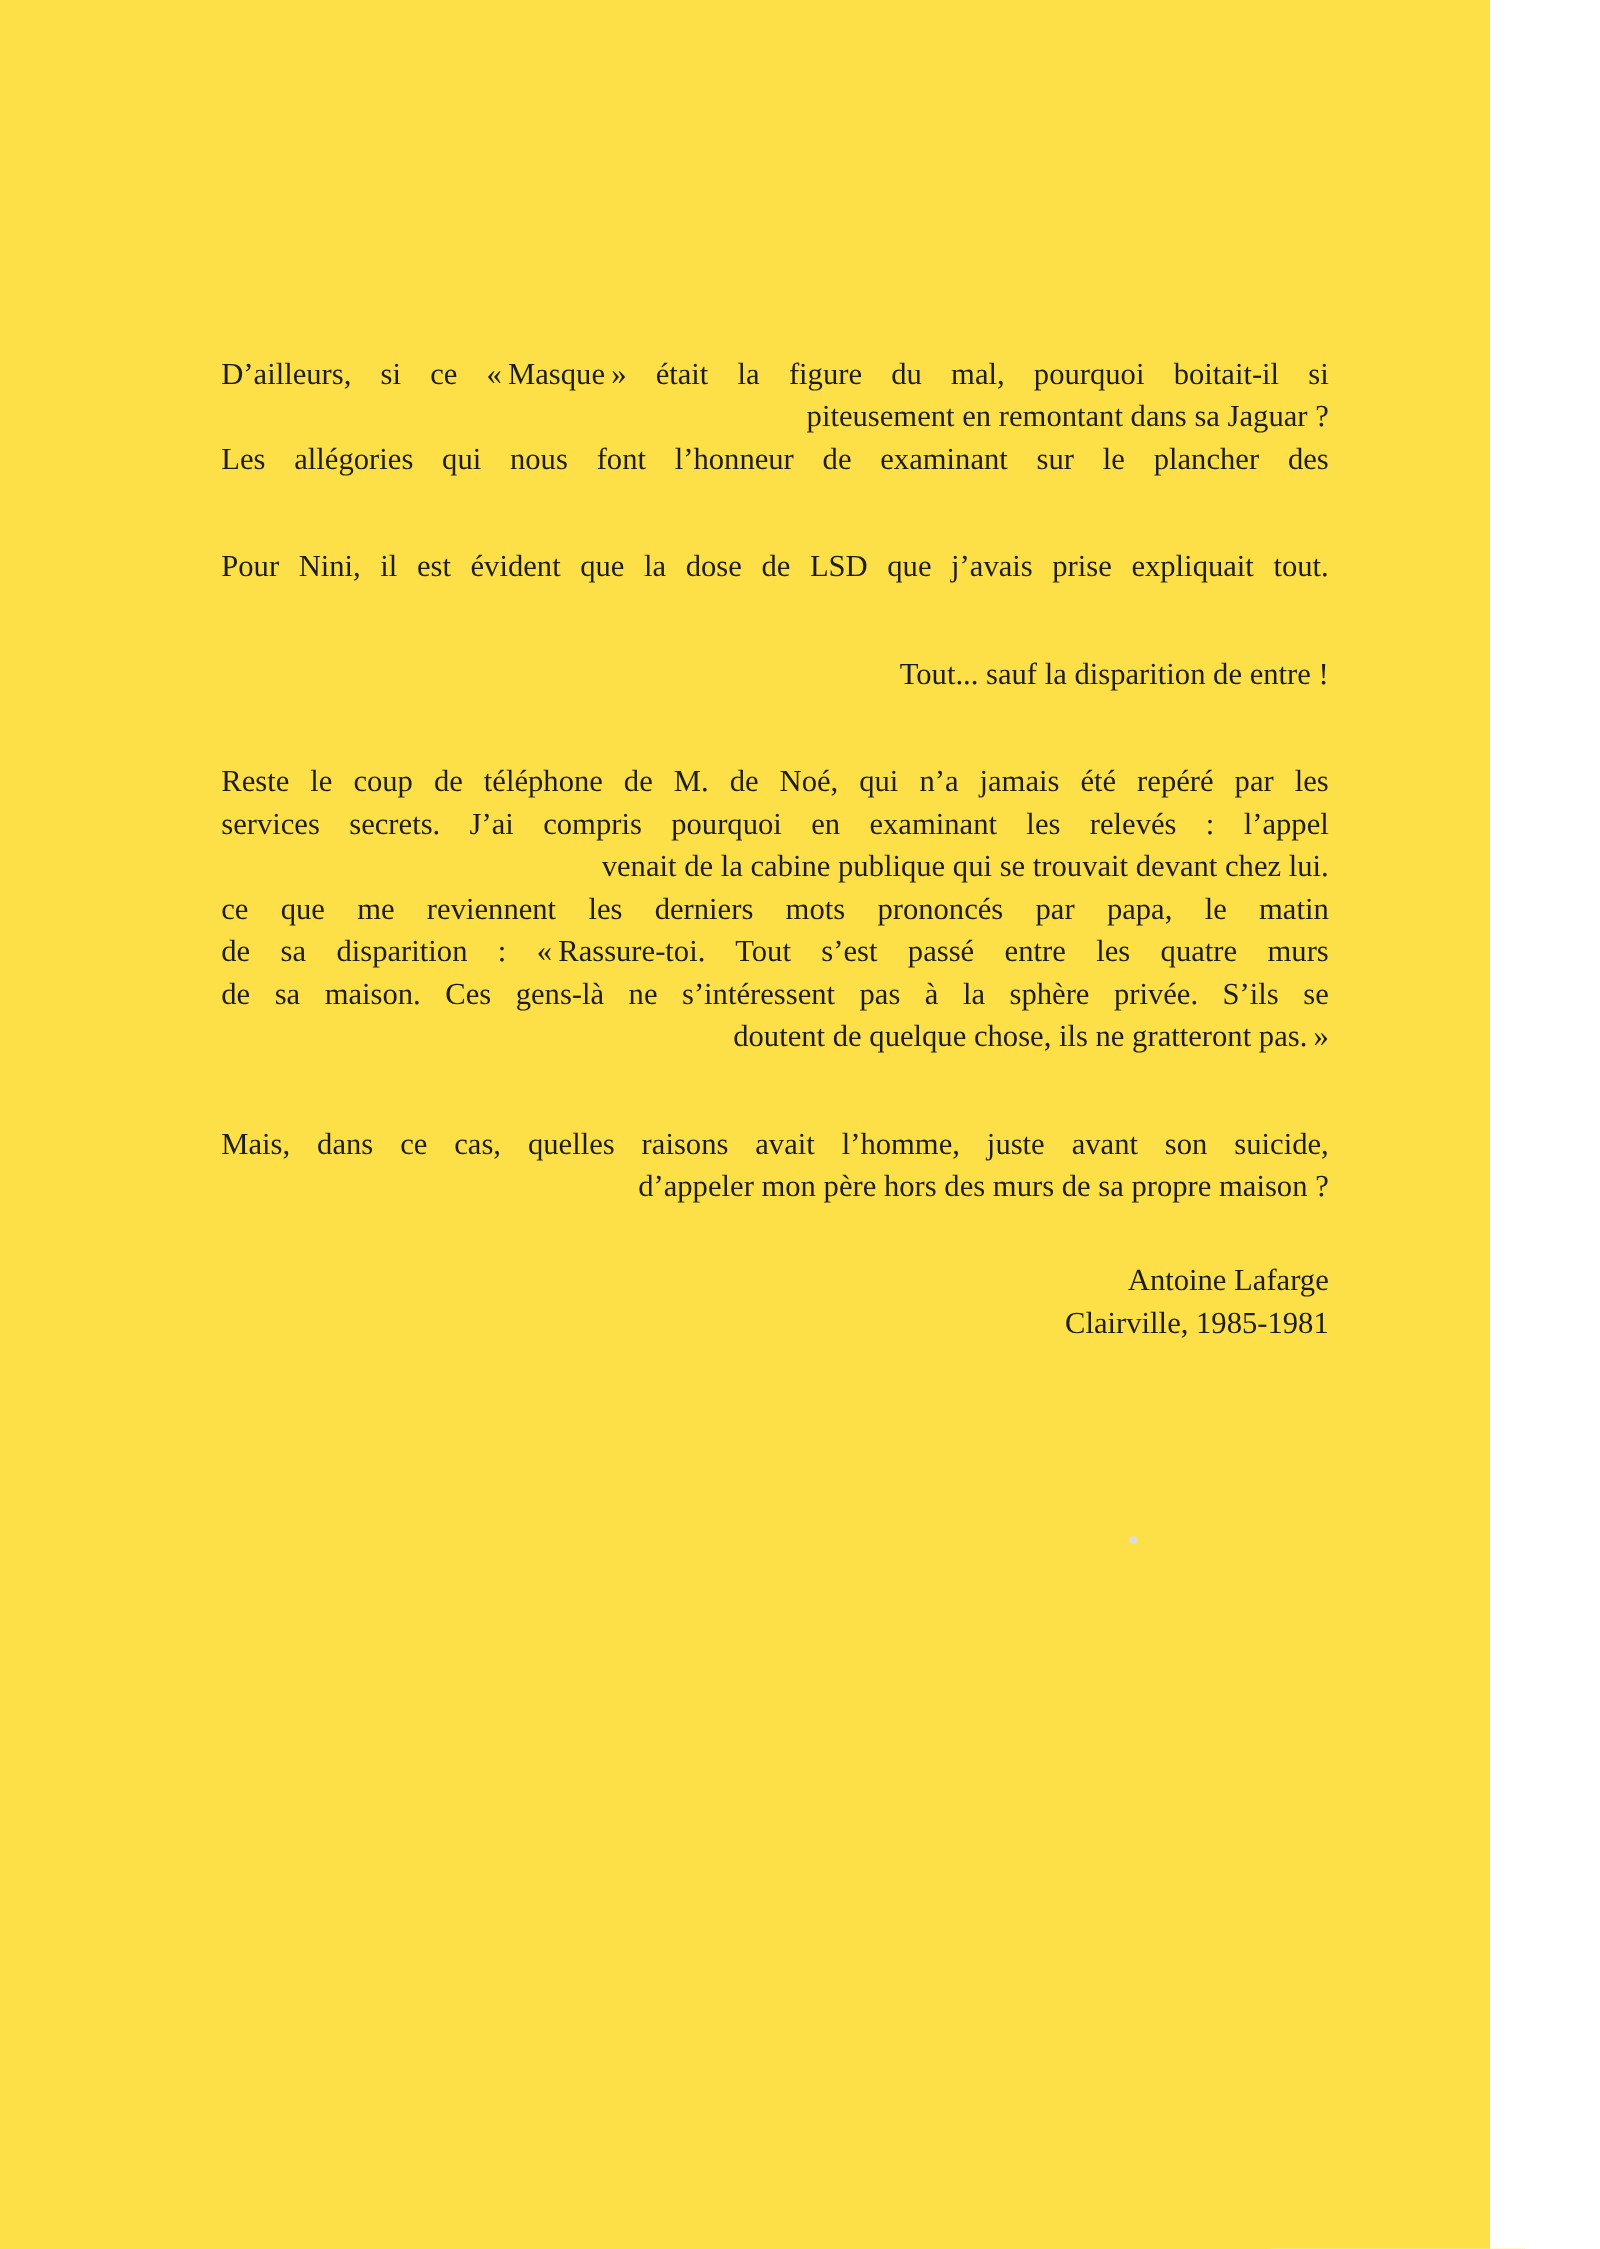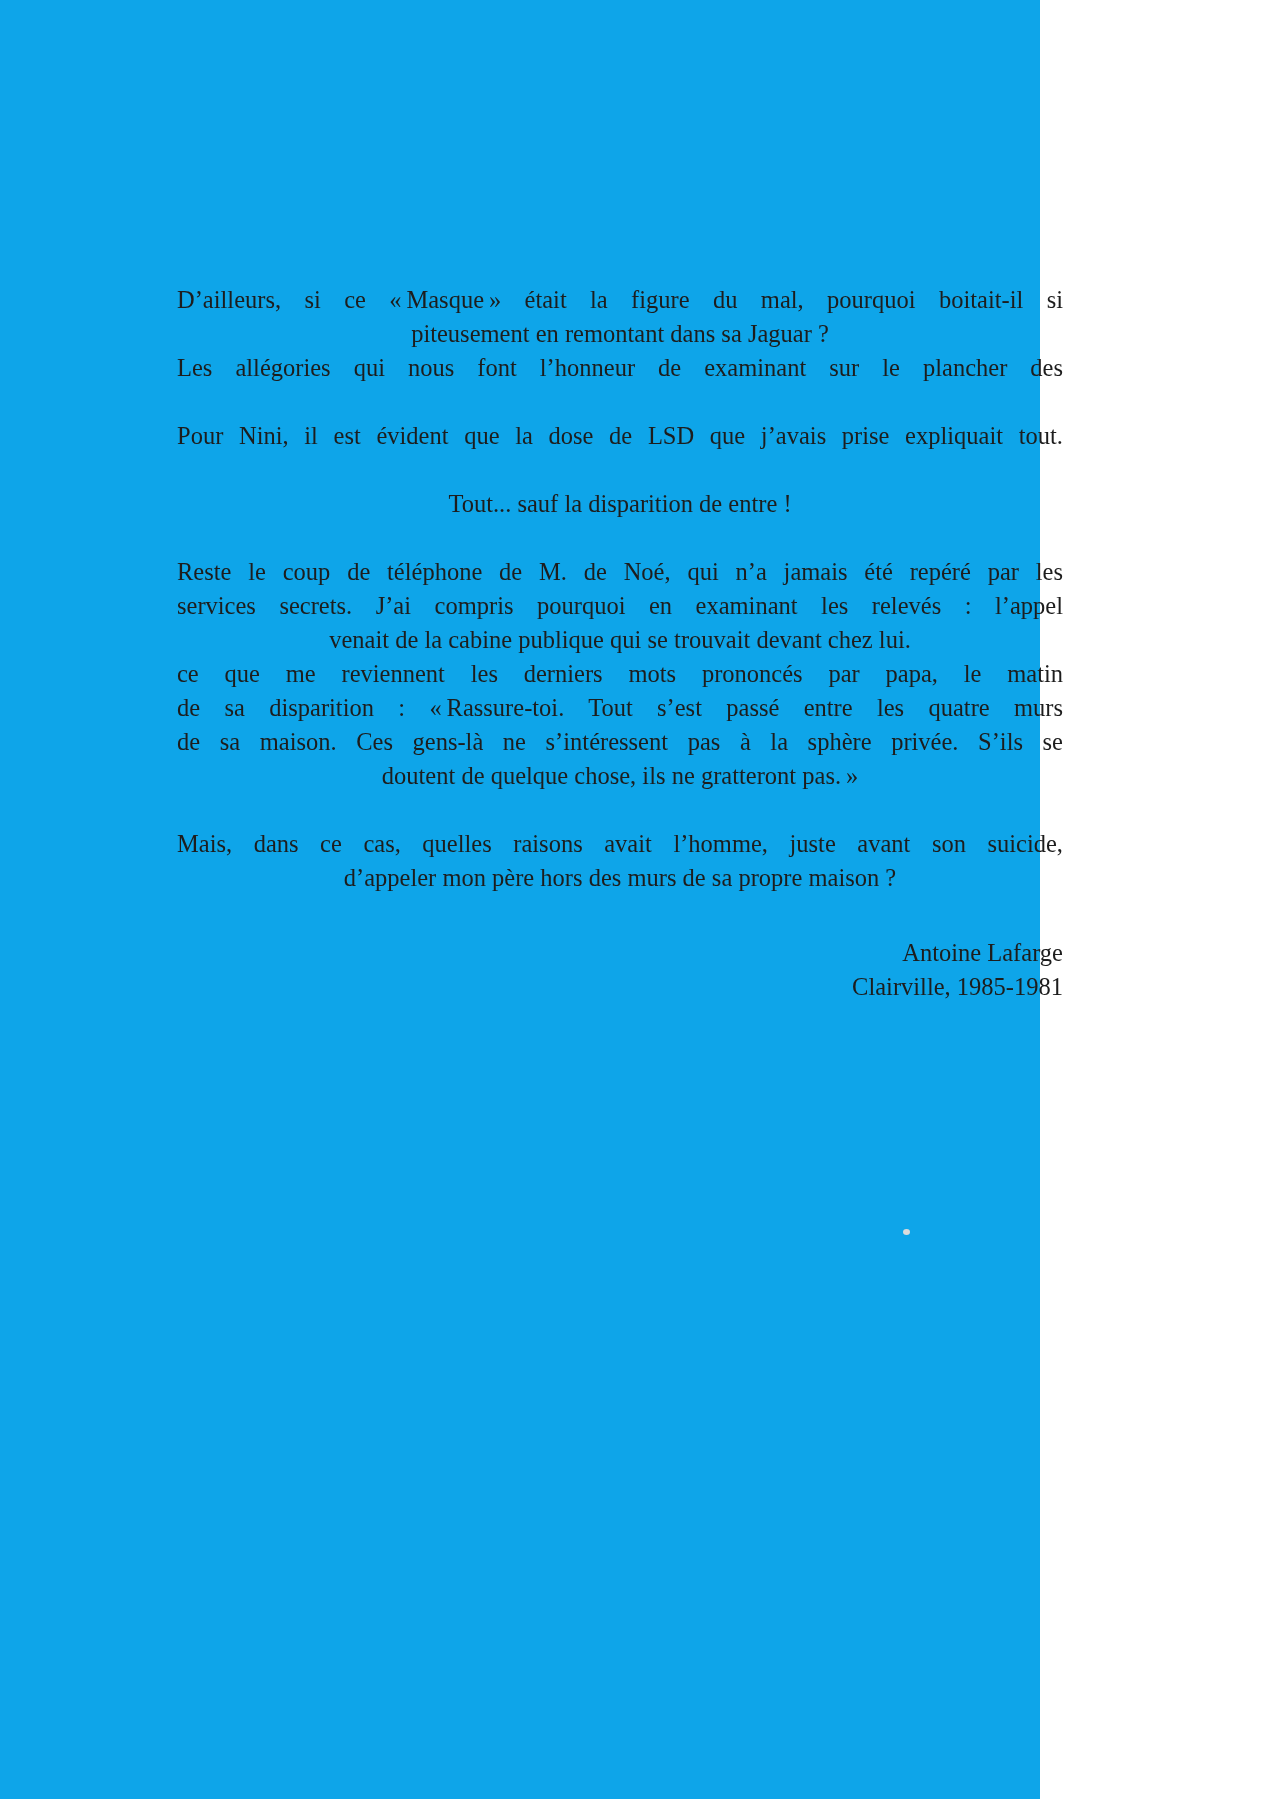--- a/index.html
+++ b/index.html
@@ -10,45 +10,45 @@
     width: 1280px;
     height: 1799px;
     background: #ffffff;
     position: relative;
     overflow: hidden;
     font-family: "Liberation Serif", "DejaVu Serif", serif;
   }
   .page {
     position: absolute;
     left: 0; top: 0;
-    width: 1040px;
+    width: 1192px;
     height: 1799px;
-    background: #0ea5e9;
+    background: #fde047;
   }
   .text-block {
     position: absolute;
     left: 177px;
     top: 283px;
     width: 886px;
     color: #1d1d1d;
     font-size: 24.5px;
     line-height: 34px;
   }
   .ln {
     white-space: nowrap;
-    text-align: center;
+    text-align: right;
   }
   
   .ln.j {
     white-space: normal;
     text-align: justify;
     text-align-last: justify;
   }
   .ln.gap {
-    margin-top: 34px;
+    margin-top: 52px;
   }
   .signature {
     margin-top: 41px;
     text-align: right;
   }
   .signature .sig-line {
     line-height: 34px;
   }
   .speck {
     position: absolute;

